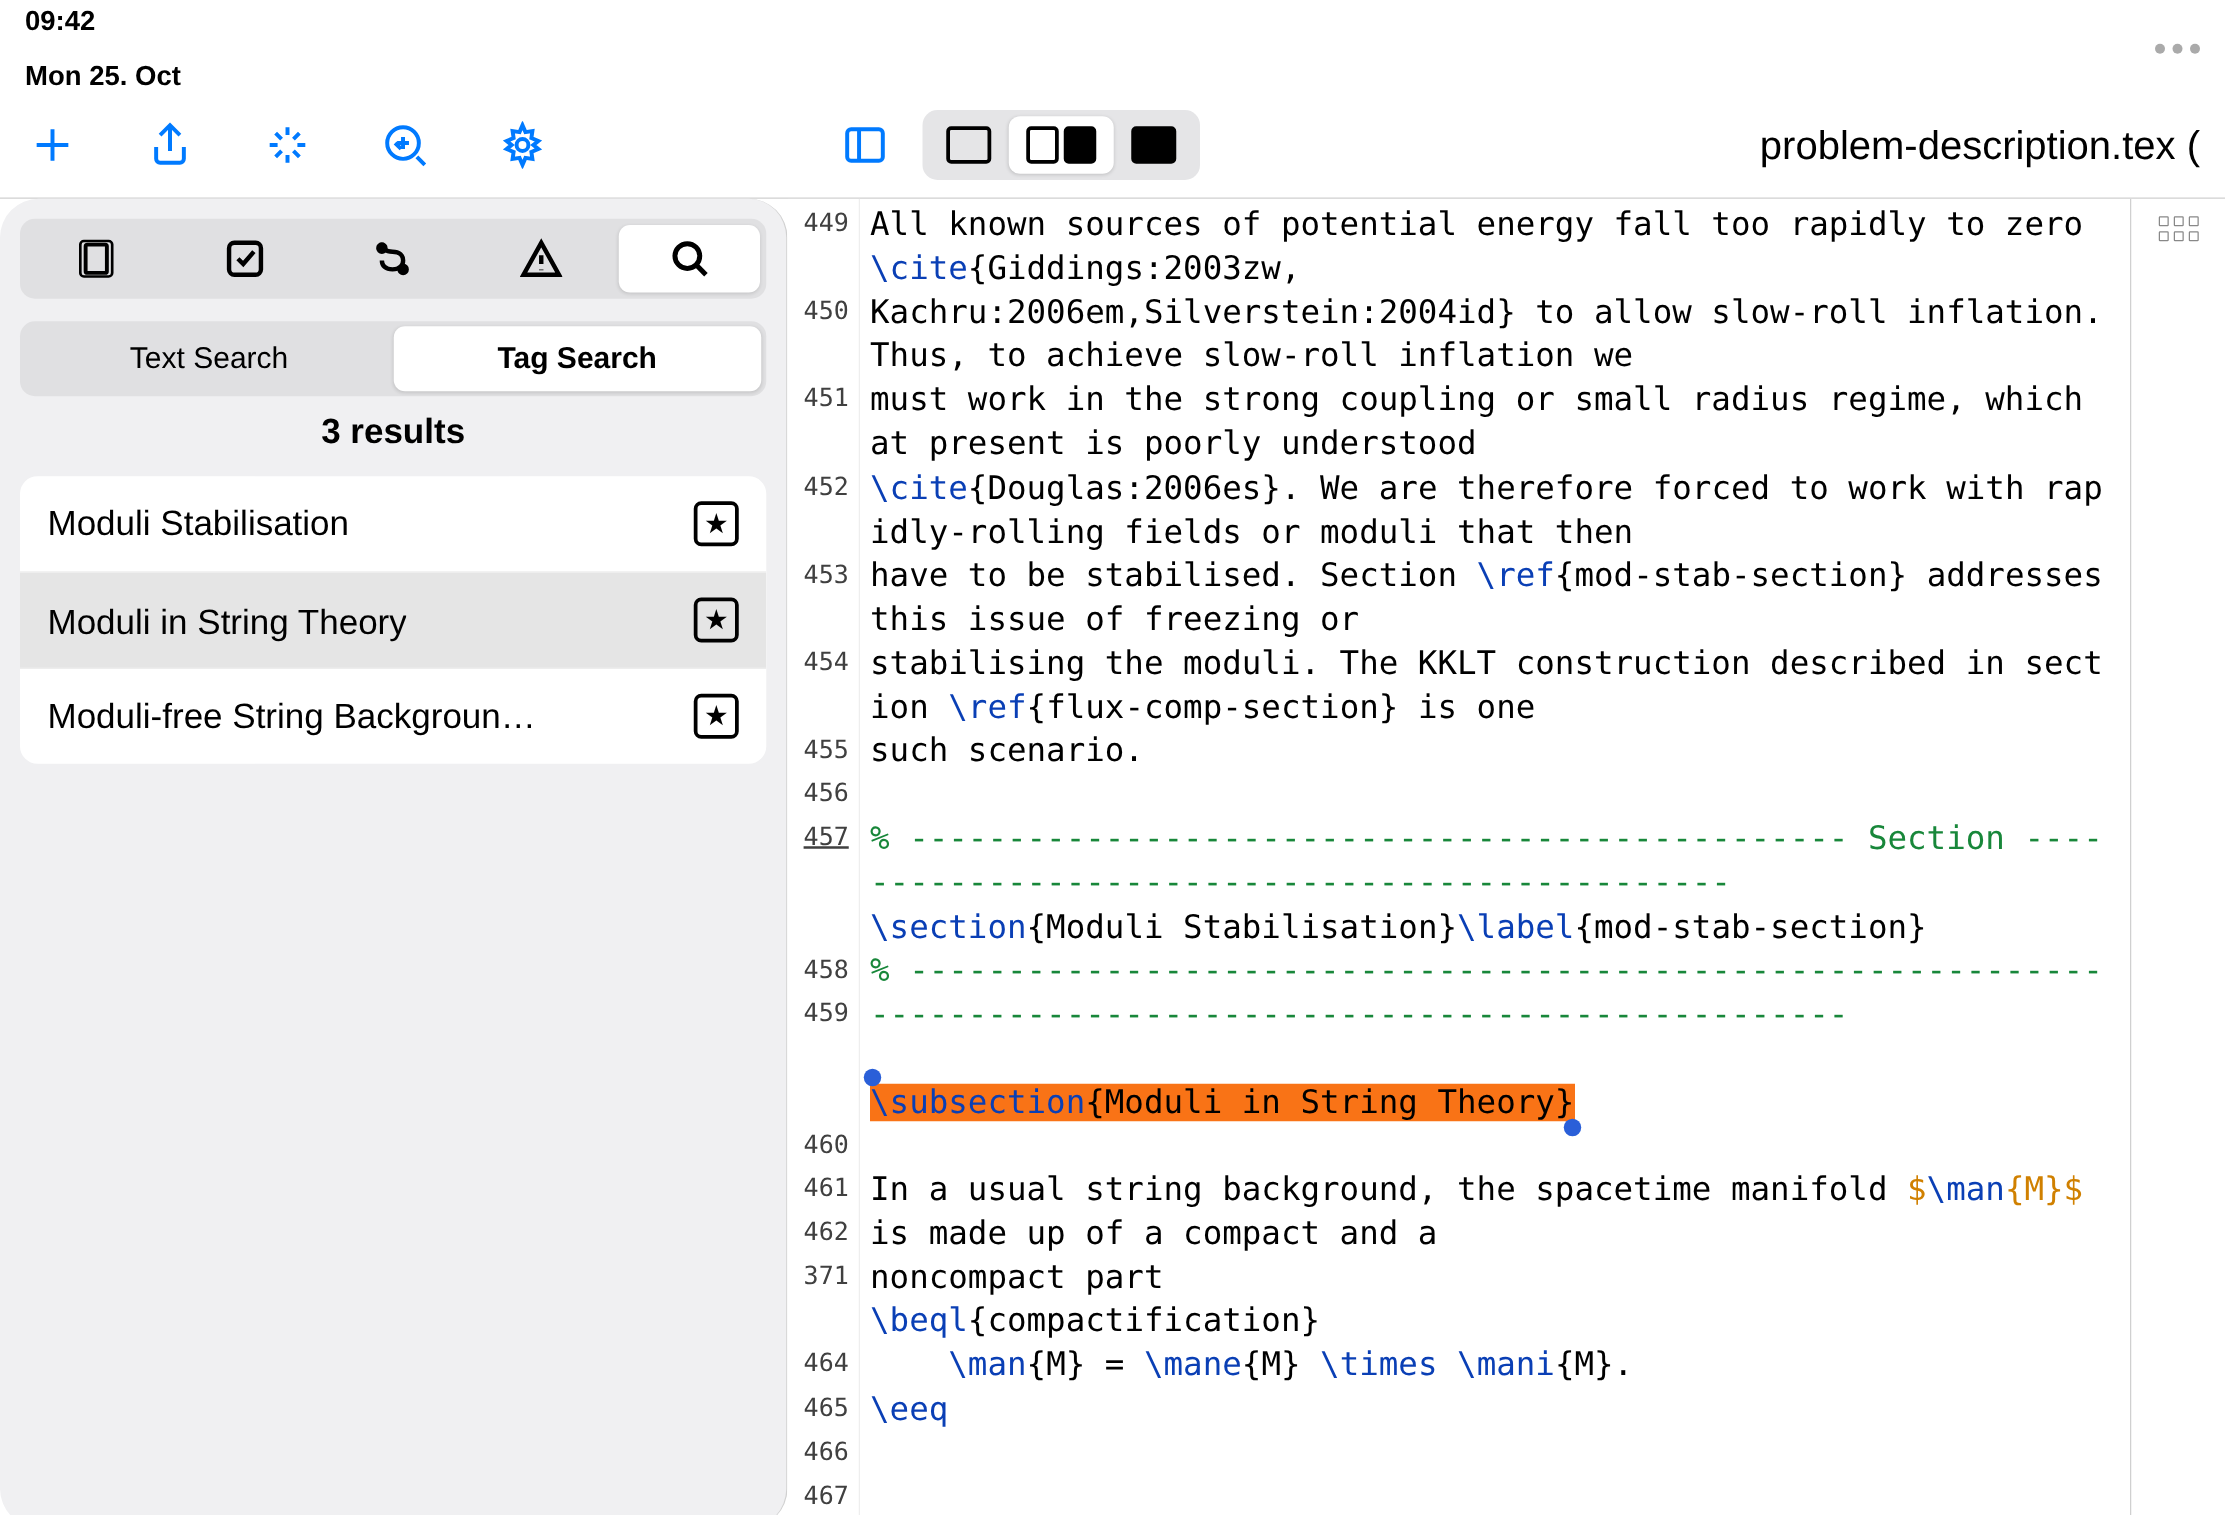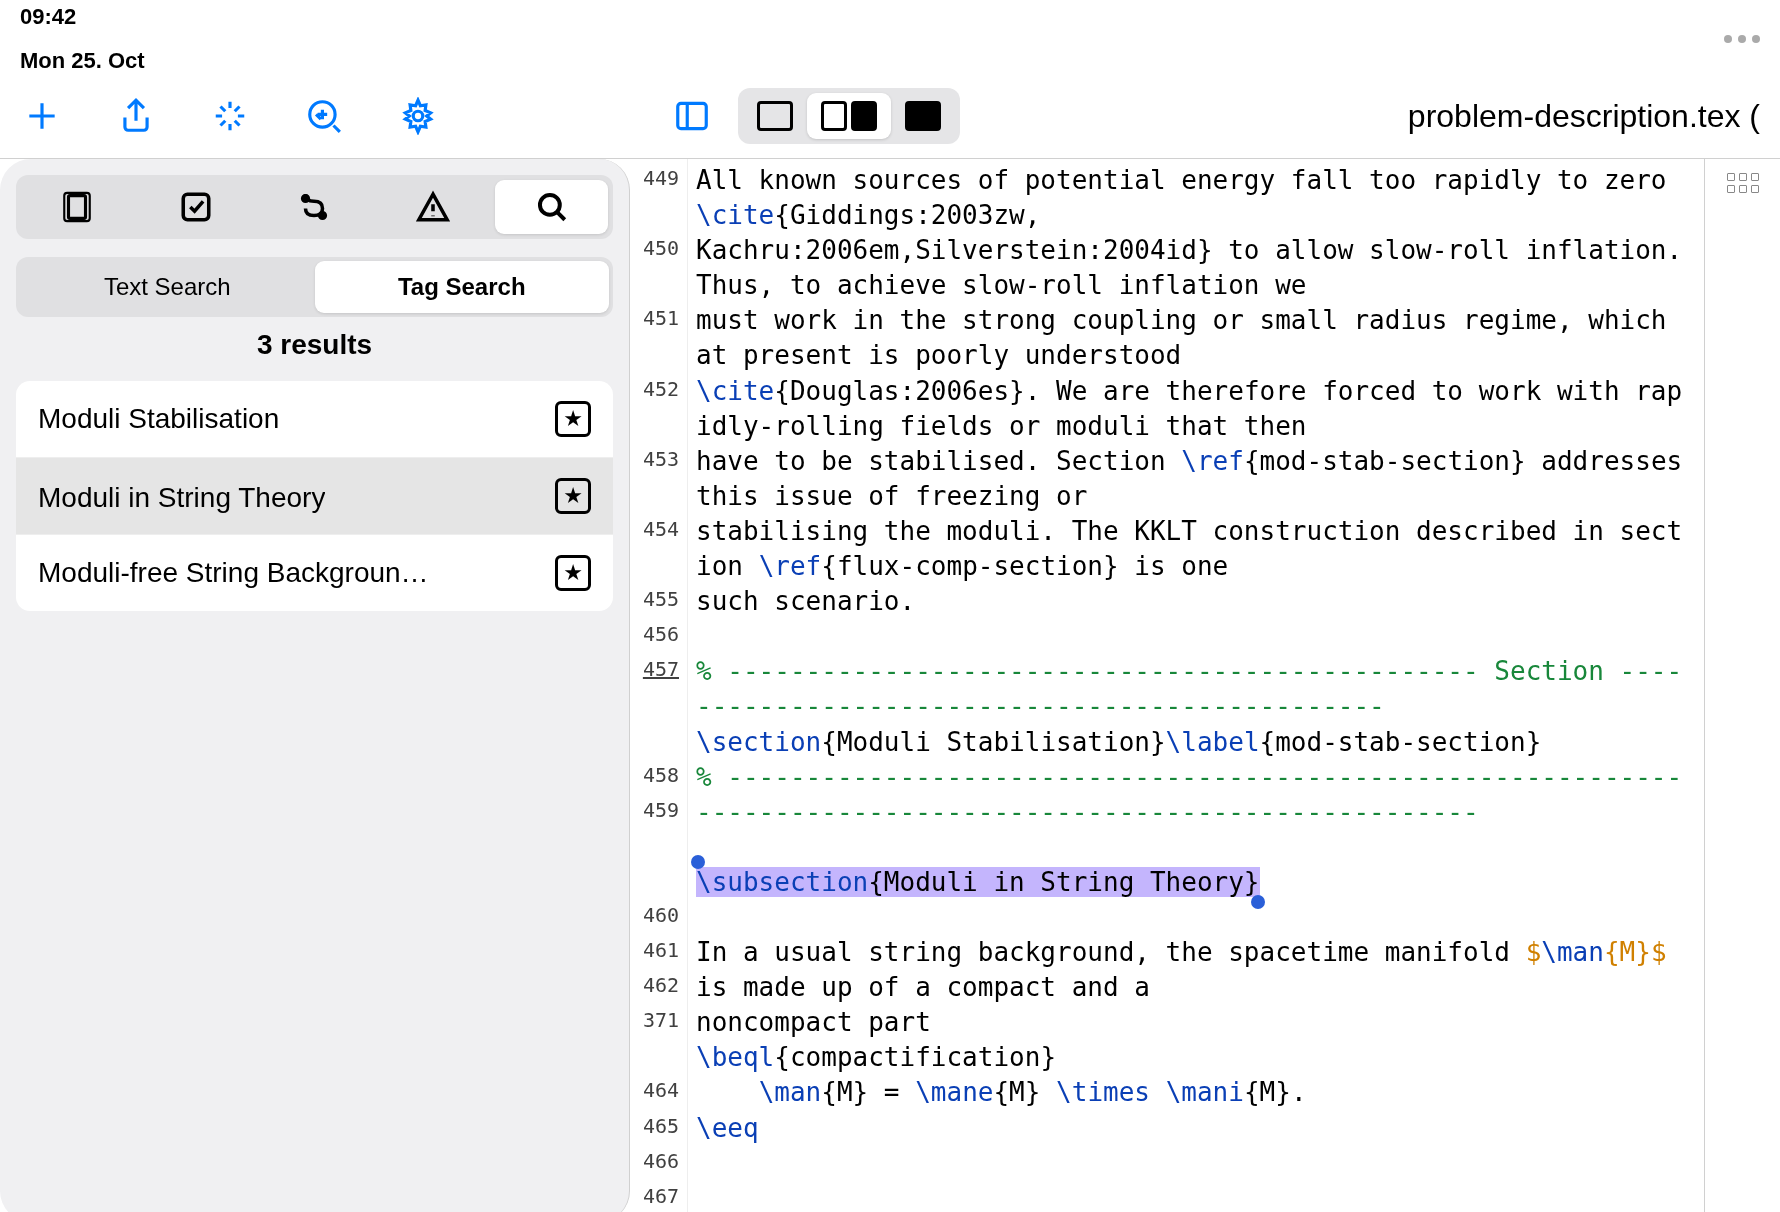--- a/index.html
+++ b/index.html
@@ -217,21 +217,21 @@
   padding: 4px 10px 0 8px;
   white-space: pre-wrap;
   word-break: break-all;
   color: #000;
 }
 .code-line { min-height: 35.1px; }
 .cmd { color: #0a3fb5; }
 .comment { color: #18873a; }
 .math { color: #d08000; }
 .sel {
-  background: #c4b5fd;
+  background: #f97316;
   position: relative;
 }
 .sel::before, .sel::after {
   content: '';
   position: absolute;
   width: 14px;
   height: 14px;
   background: #2a5fd8;
   border-radius: 50%;
 }

